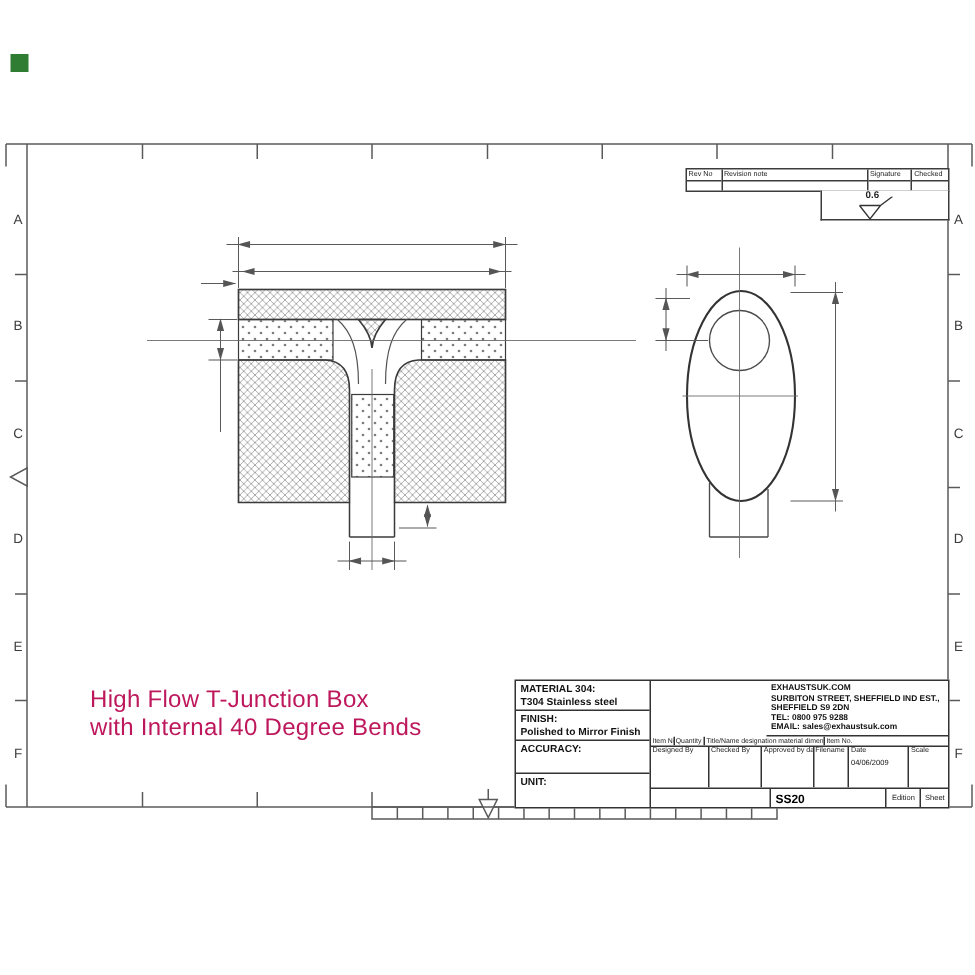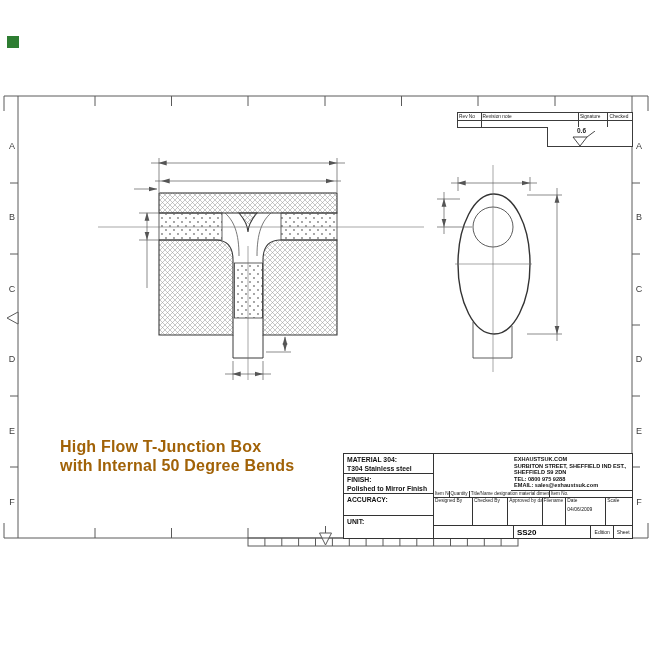--- a/index.html
+++ b/index.html
@@ -2,21 +2,21 @@
 <html><head>
 <meta charset="utf-8">
 <style>
   html,body{margin:0;padding:0;background:#fff;}
   #stage{position:relative;width:650px;height:650px;background:#ffffff;overflow:hidden;
          font-family:"Liberation Sans",sans-serif;color:#1a1a1a;}
   #drawing-svg{position:absolute;left:0;top:0;z-index:1;}
   .abs{position:absolute;box-sizing:border-box;}
   .row-label{width:12px;text-align:center;font-size:9px;color:#3c3c3c;z-index:2;}
   .marker-square{width:12px;height:12px;z-index:3;}
-  .main-title{font-size:16px;font-weight:bold;line-height:19px;color:#a16207;z-index:2;letter-spacing:.2px;}
+  .main-title{font-size:16px;font-weight:normal;line-height:19px;color:#be185d;z-index:2;letter-spacing:.2px;margin-top:20px;}
   
   .rev-table{left:457px;top:112px;width:176px;height:16px;border:1px solid #3c3c3c;display:flex;z-index:2;background:#fff;}
   .rev-cell{border-right:1px solid #3c3c3c;position:relative;}
   .rev-cell:last-child{border-right:none;}
   .rev-cell .hd{display:block;font-size:4.8px;line-height:7px;padding-left:1px;border-bottom:1px solid #3c3c3c;white-space:nowrap;overflow:hidden;color:#222;}
   .sf-box{left:547px;top:127px;width:86px;height:20px;border:1px solid #3c3c3c;border-top:none;z-index:2;background:#fff;}
   .sf-val{position:absolute;left:29px;top:0px;font-size:6.5px;font-weight:bold;color:#222;}
   
   .tblock{left:343px;top:453px;width:290px;height:86px;border:1px solid #333;z-index:2;background:#fff;font-size:7px;}
   .tb-cell{position:absolute;box-sizing:border-box;overflow:hidden;justify-content:center;}
@@ -239,21 +239,21 @@
 
   <div class="abs sf-box">
     <span class="sf-val">0.6</span>
     <svg class="abs" style="left:24px;top:4px;" width="30" height="16" viewBox="0 0 30 16">
       <path d="M1,6 L15,6 M1,6 L8,15 L15,6 L23,0" stroke="#333" stroke-width="0.9" fill="none"></path>
     </svg>
   </div>
 
   <div class="abs main-title" style="left:60px;top:437px;">
     <div>High Flow T-Junction Box</div>
-    <div>with Internal 50 Degree Bends</div>
+    <div>with Internal 40 Degree Bends</div>
   </div>
 
   <div class="abs tblock">
     <div class="tb-cell tb-left">
       <div class="tb-cell tb-r1">
         <div class="lbl">MATERIAL 304:</div>
         <div class="lbl">T304 Stainless steel</div>
       </div>
       <div class="tb-cell tb-r2">
         <div class="lbl">FINISH:</div>

